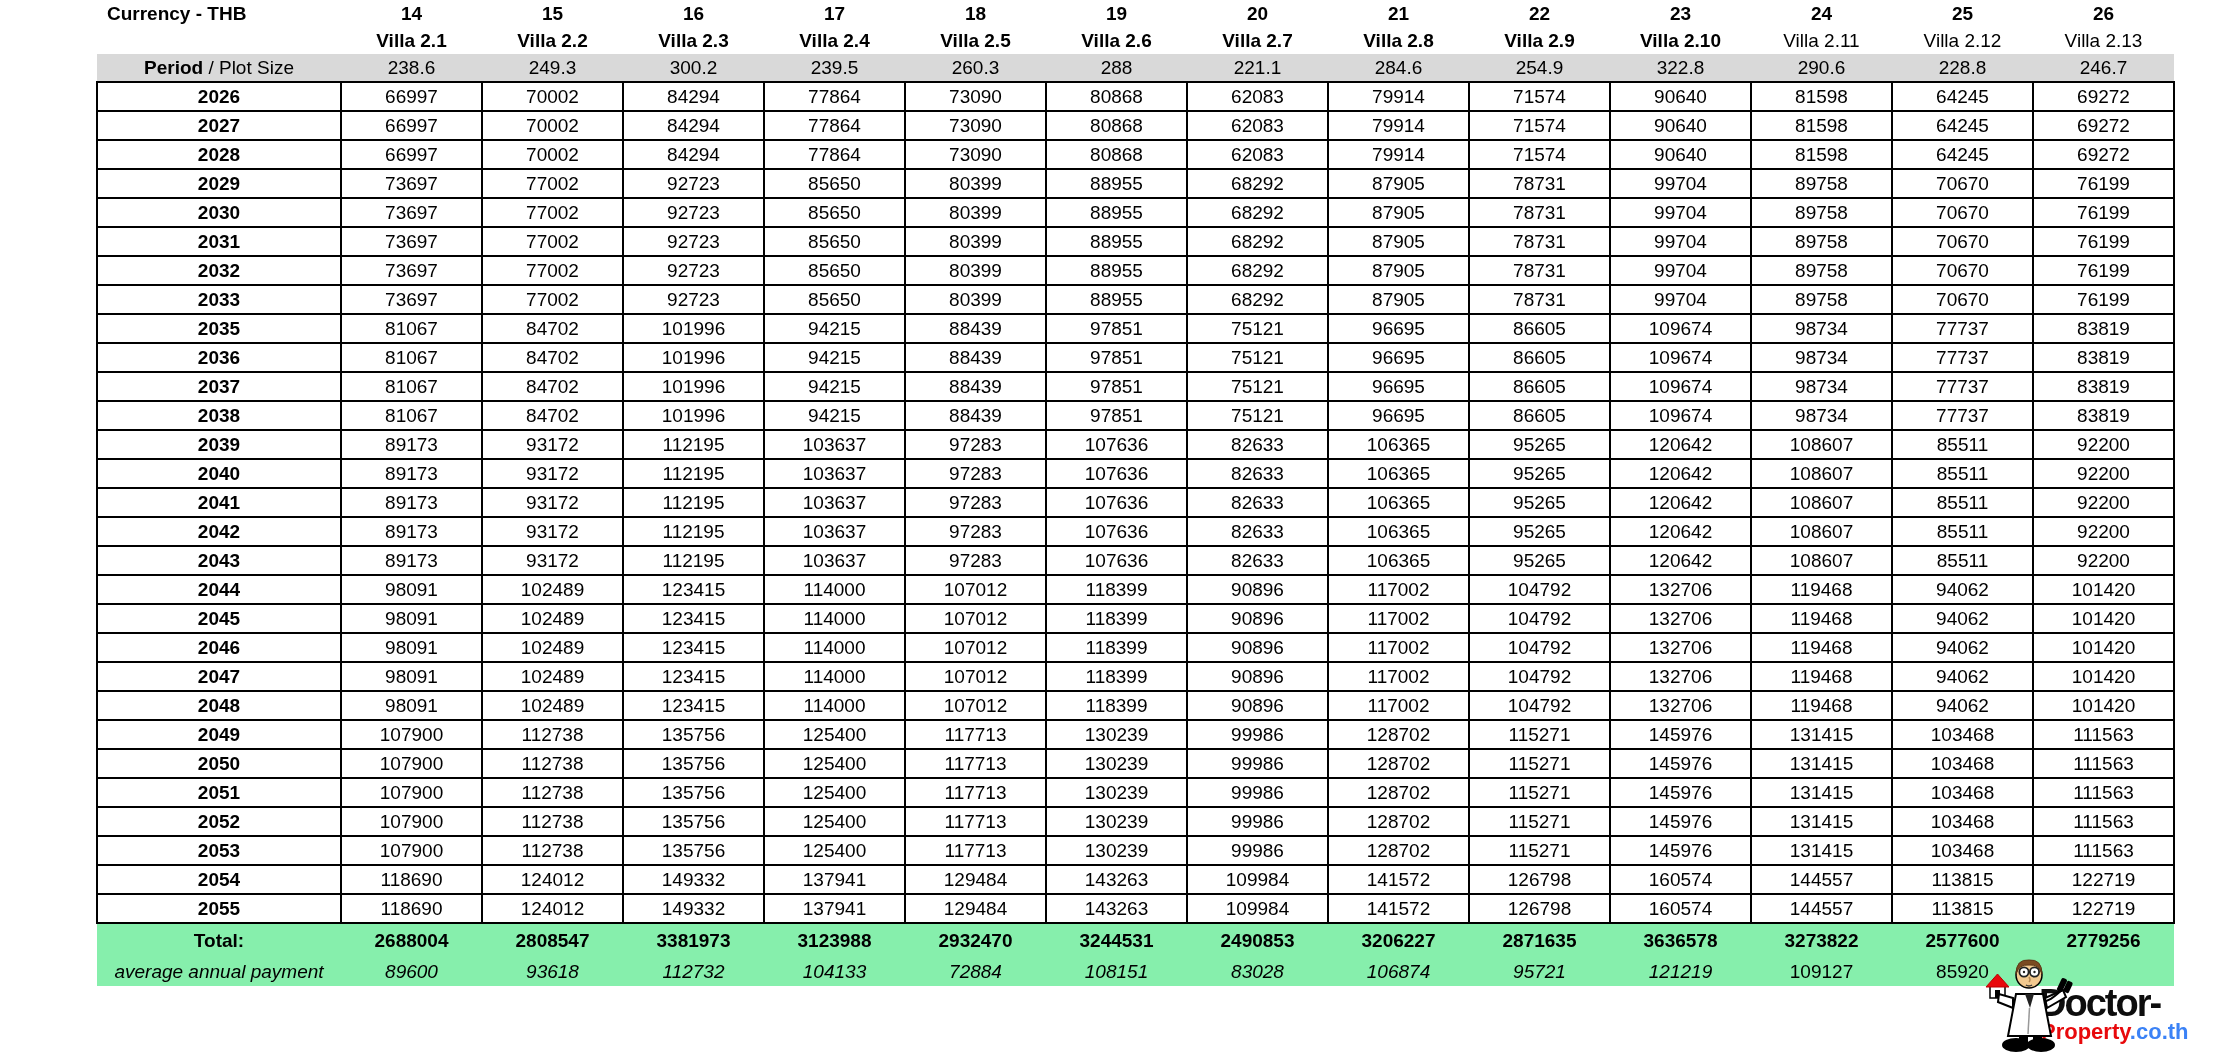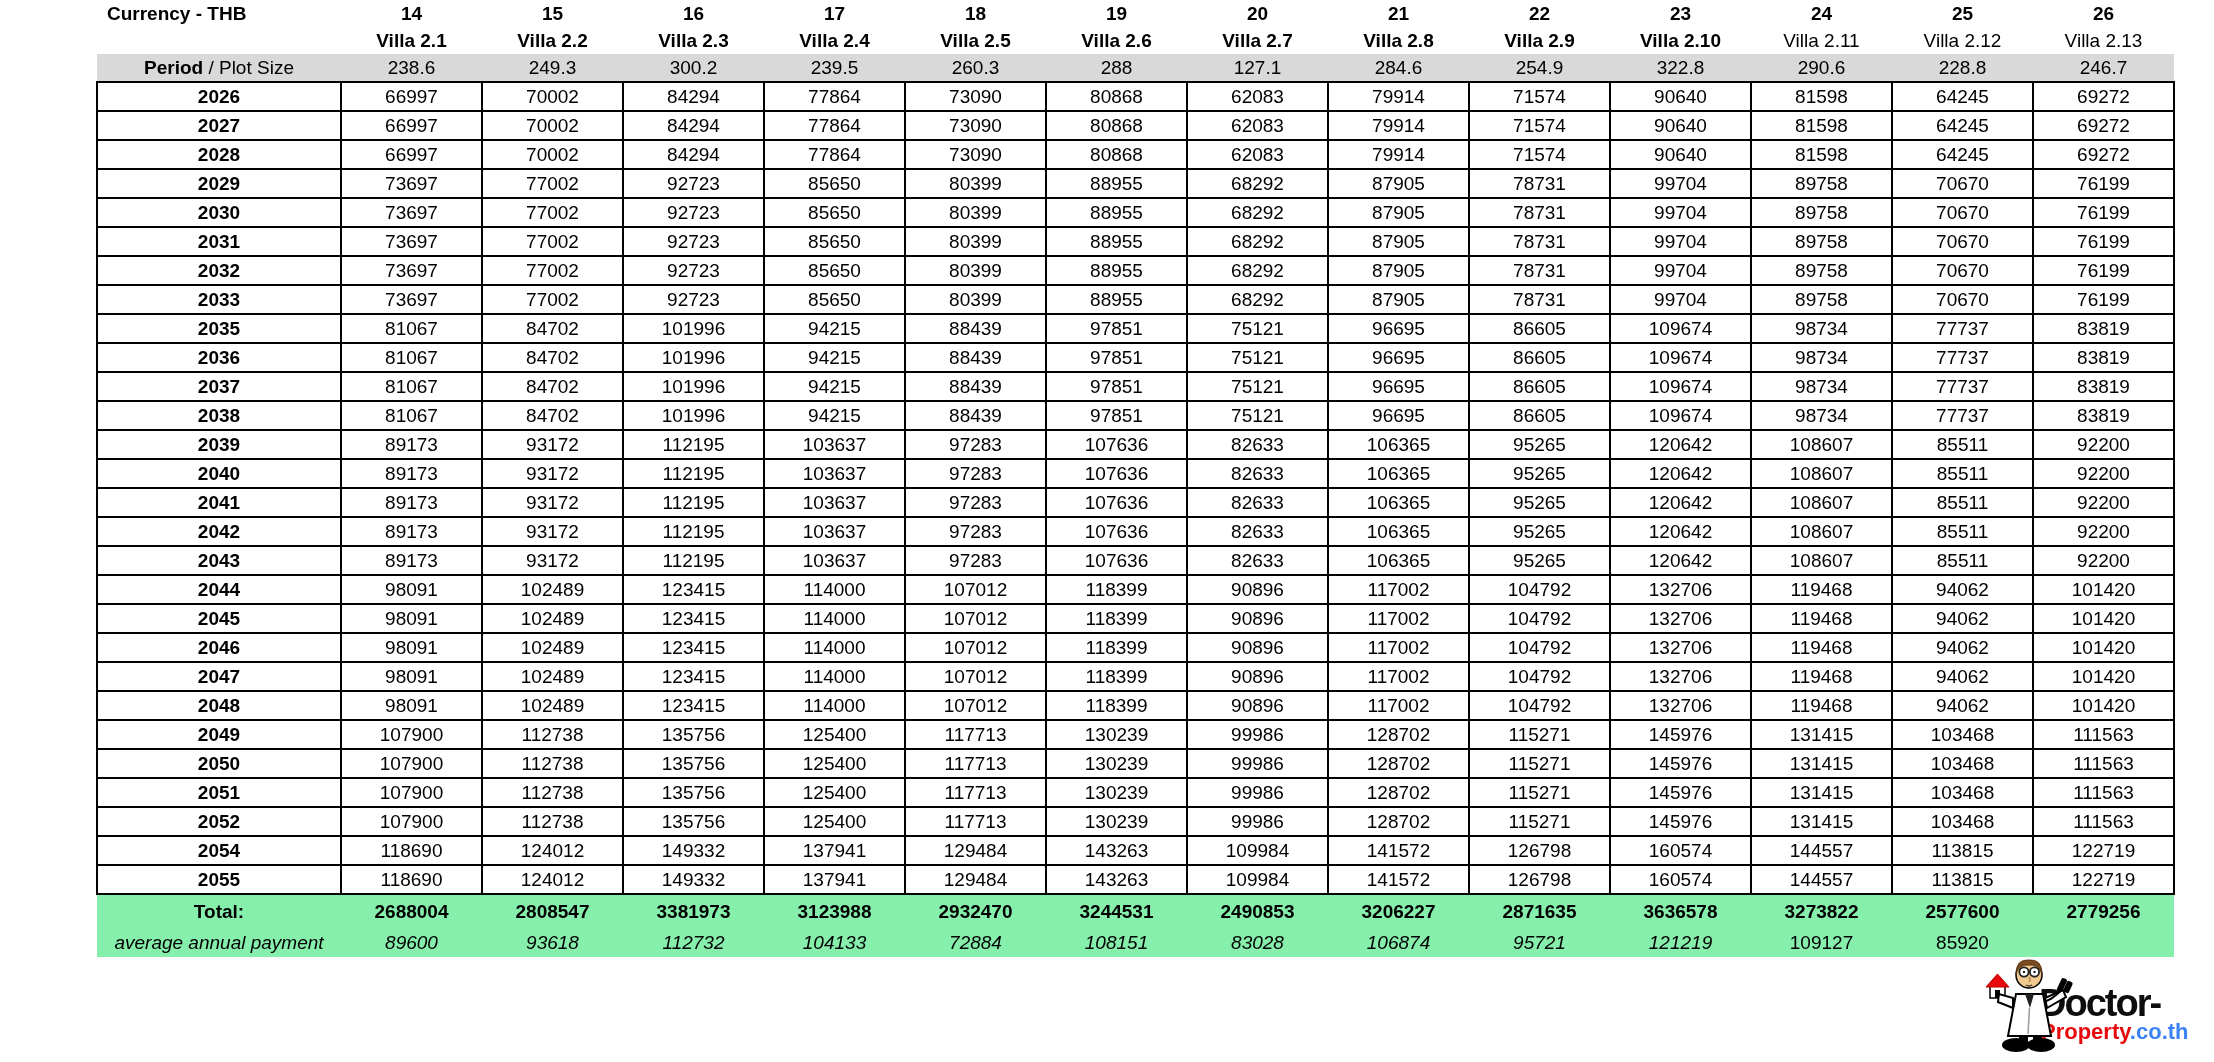--- a/index.html
+++ b/index.html
@@ -89,21 +89,21 @@
         <th class="villa-plain">Villa 2.13</th>
       </tr>
     <tr class="gray-row">
       <th class="period-cell"><span class="b">Period</span><span> / Plot Size</span></th>
     <th>238.6</th>
         <th>249.3</th>
         <th>300.2</th>
         <th>239.5</th>
         <th>260.3</th>
         <th>288</th>
-        <th>127.1</th>
+        <th>221.1</th>
         <th>284.6</th>
         <th>254.9</th>
         <th>322.8</th>
         <th>290.6</th>
         <th>228.8</th>
         <th>246.7</th>
       </tr>
   </thead>
   <tbody>
       <tr>
@@ -501,20 +501,36 @@
         <td>99986</td>
         <td>128702</td>
         <td>115271</td>
         <td>145976</td>
         <td>131415</td>
         <td>103468</td>
         <td>111563</td>
       </tr>
       <tr>
         <td class="year-cell">2052</td>
+        <td>107900</td>
+        <td>112738</td>
+        <td>135756</td>
+        <td>125400</td>
+        <td>117713</td>
+        <td>130239</td>
+        <td>99986</td>
+        <td>128702</td>
+        <td>115271</td>
+        <td>145976</td>
+        <td>131415</td>
+        <td>103468</td>
+        <td>111563</td>
+      </tr>
+      <tr>
+        <td class="year-cell">2053</td>
         <td>107900</td>
         <td>112738</td>
         <td>135756</td>
         <td>125400</td>
         <td>117713</td>
         <td>130239</td>
         <td>99986</td>
         <td>128702</td>
         <td>115271</td>
         <td>145976</td>

